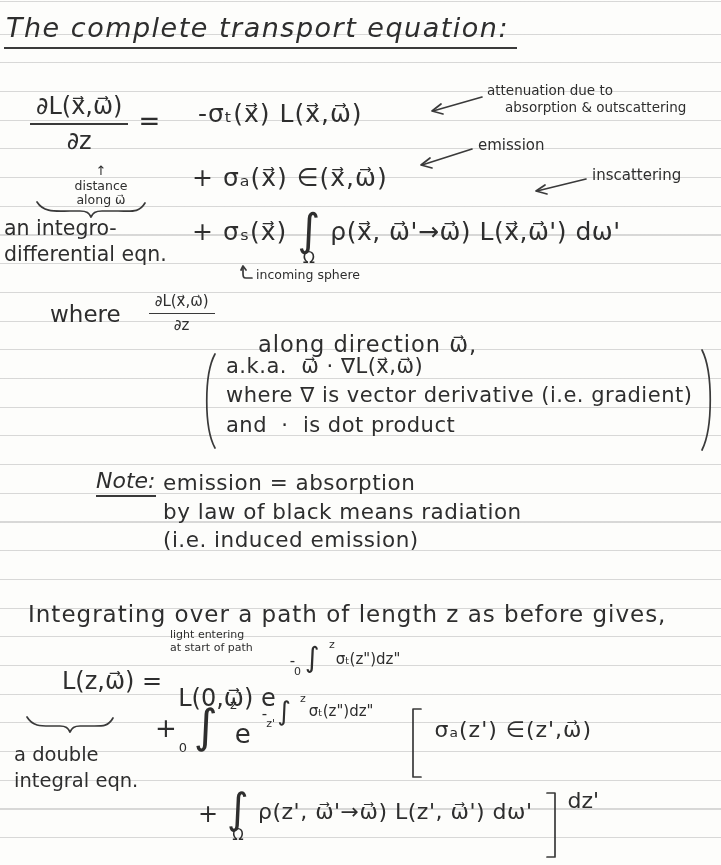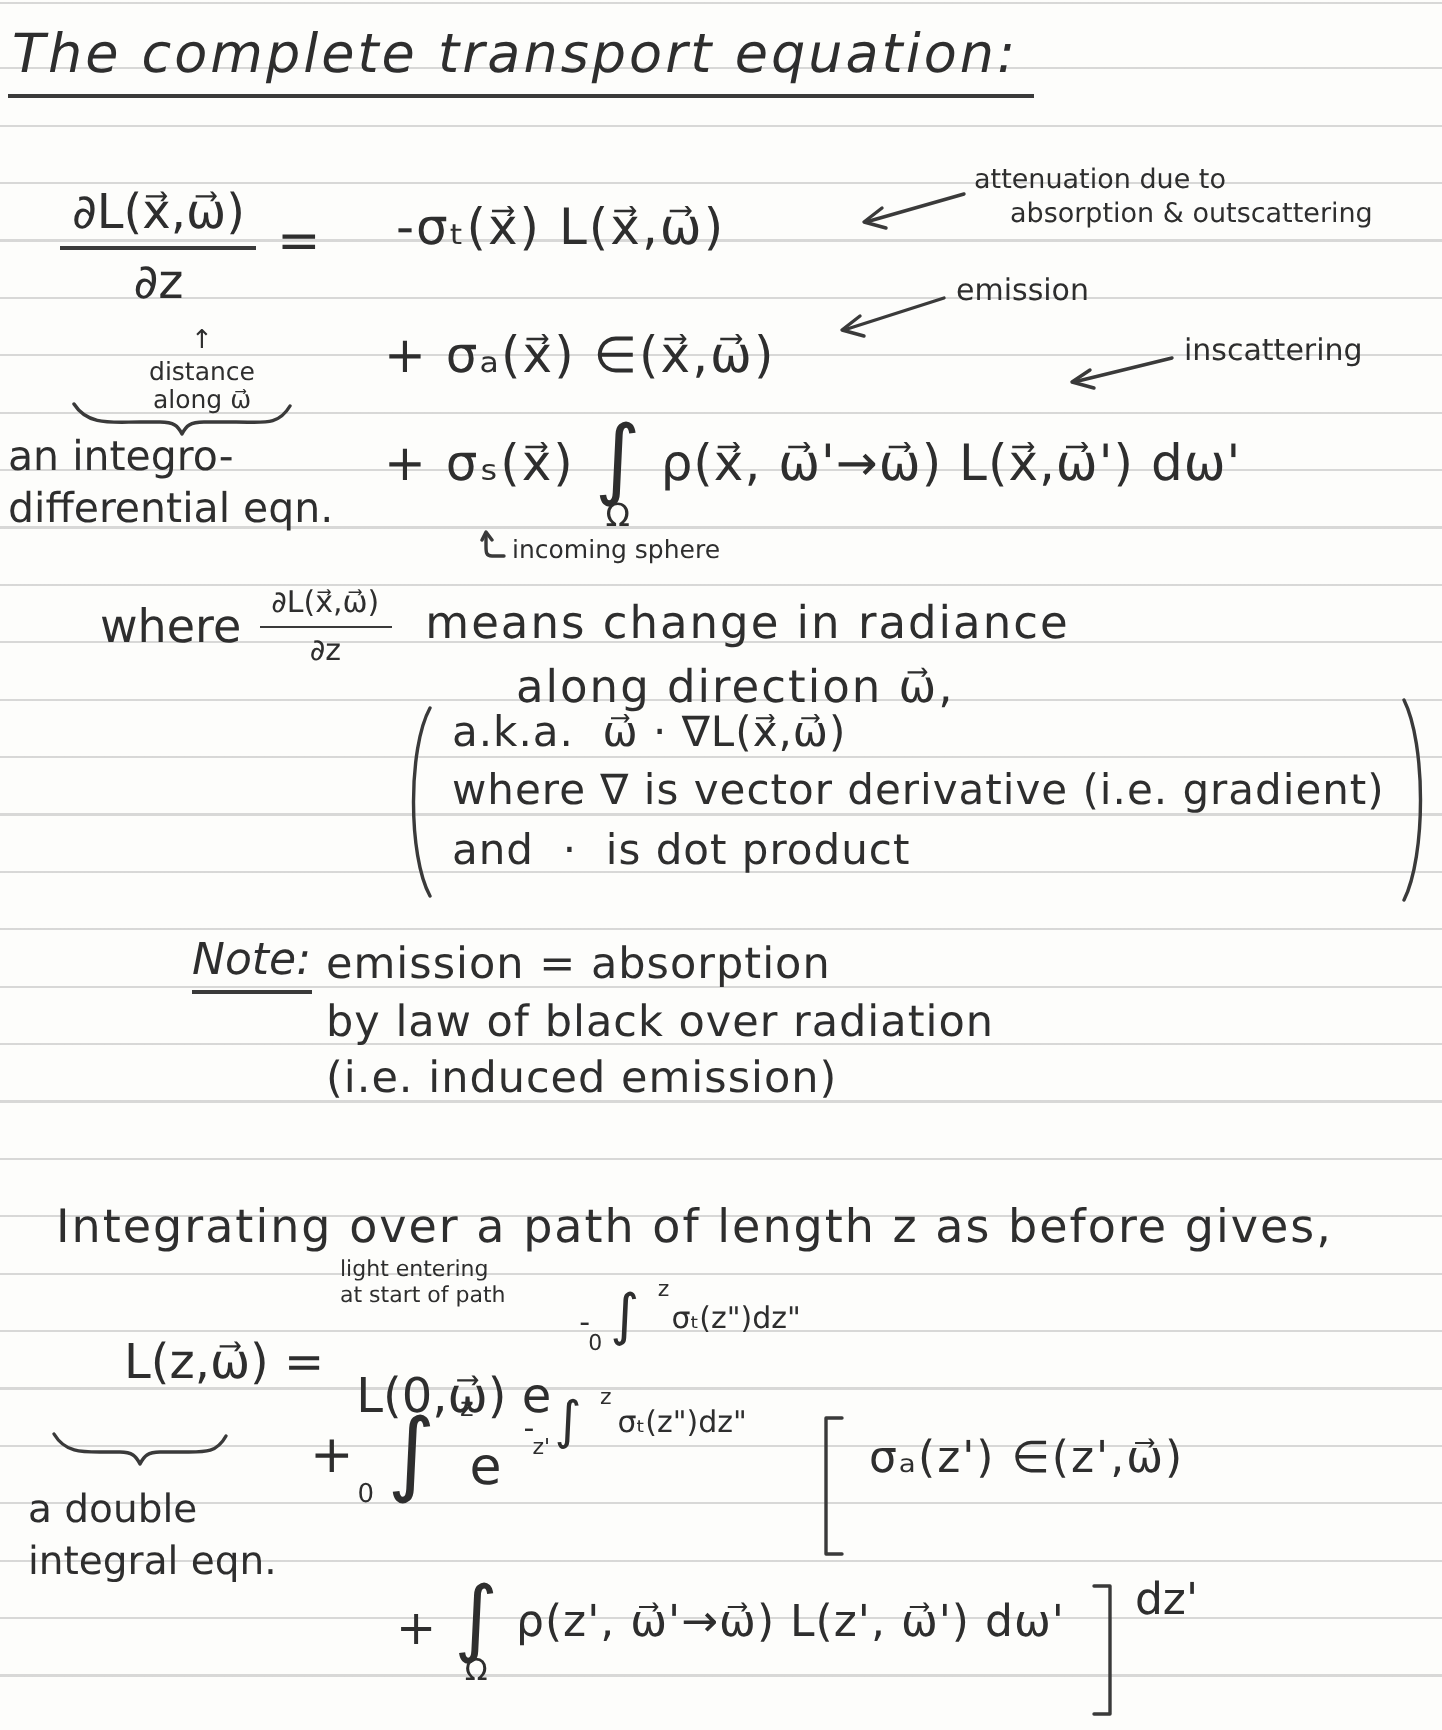--- a/index.html
+++ b/index.html
@@ -101,46 +101,45 @@
   </div>
 
   <div class="abs row" style="left:240px; top:264px; gap:3px; align-items:flex-start;">
     <svg width="13" height="16" viewBox="0 0 13 16">
       <path class="stroke" d="M12 14 L6 14 C3 14, 3 12, 3 9 L3 3"></path>
         <path class="stroke" d="M1 6 L3 2 L6 6"></path>
     </svg>
     <span class="hw" style="font-size:12.5px; margin-top:3px;">incoming sphere</span>
   </div>
 
-  <div class="abs row" style="left:50px; top:292px; gap:9px;">
+  <div class="abs row" style="left:50px; top:292px; gap:28px;">
     <span class="hw" style="font-size:23px; margin-top:9px;">where</span>
     <span class="frac" style="font-size:15px;">
       <span class="num hw" style="border-bottom-width:1.5px;">∂L(x⃗,ω⃗)</span>
       <span class="den hw">∂z</span>
     </span>
-    <span class="hw" style="font-size:22.5px; margin-top:7px; margin-left:8px; letter-spacing:1px;">means change in radiance</span>
   </div>
   <div class="abs hw" style="left:258px; top:331px; font-size:22.5px; letter-spacing:1px;">along direction ω⃗,</div>
 
   <svg class="abs" style="left:200px; top:352px;" width="18" height="98" viewBox="0 0 18 98">
     <path class="stroke" d="M15 2 C4 22, 4 76, 15 96"></path>
   </svg>
   <div class="abs" style="left:226px; top:352px; font-size:21px; line-height:1.4; letter-spacing:0.5px;">
     <div class="hw">a.k.a.  ω⃗ · ∇L(x⃗,ω⃗)</div>
     <div class="hw">where ∇ is vector derivative (i.e. gradient)</div>
     <div class="hw">and  ·  is dot product</div>
   </div>
   <svg class="abs" style="left:697px; top:348px;" width="20" height="104" viewBox="0 0 20 104">
     <path class="stroke" d="M5 2 C16 24, 16 80, 5 102"></path>
   </svg>
 
   <div class="abs hw underl" style="left:96px; top:468px; font-size:22px; padding-bottom:2px;">Note:</div>
   <div class="abs" style="left:163px; top:469px; font-size:21.5px; line-height:1.33; letter-spacing:0.5px;">
     <div class="hw">emission = absorption</div>
-    <div class="hw">by law of black over radiation</div>
+    <div class="hw">by law of black means radiation</div>
     <div class="hw">(i.e. induced emission)</div>
   </div>
 
   <div class="abs hw" style="left:28px; top:601px; font-size:23px; letter-spacing:1px;text-align:center;">Integrating over a path of length z as before gives,</div>
 
   <div class="abs" style="left:170px; top:628px; font-size:11px; line-height:1.2;">
     <div class="hw">light entering</div>
     <div class="hw">at start of path</div>
   </div>
 

